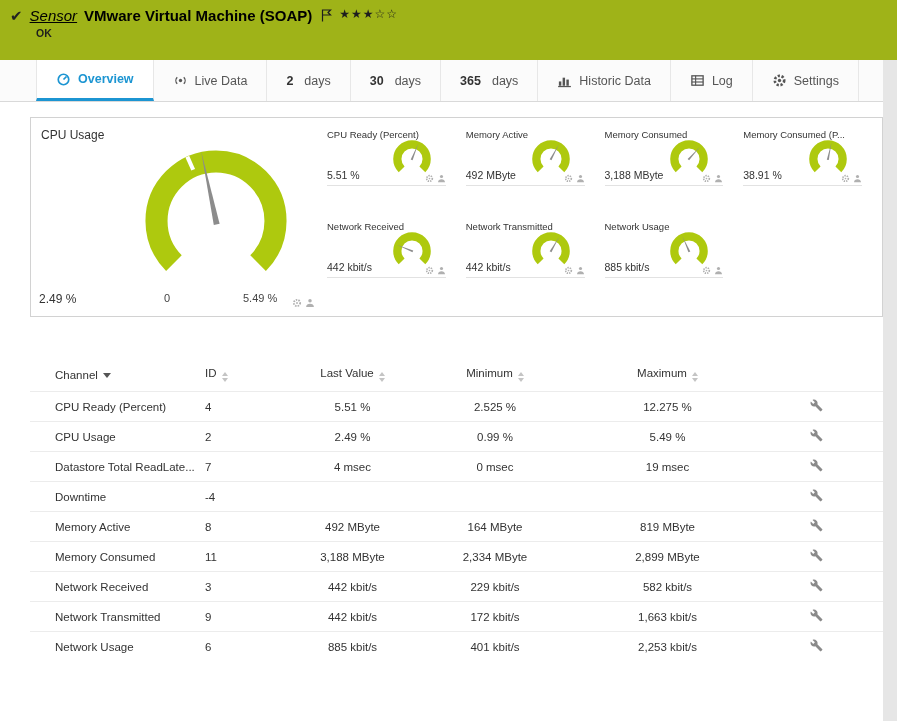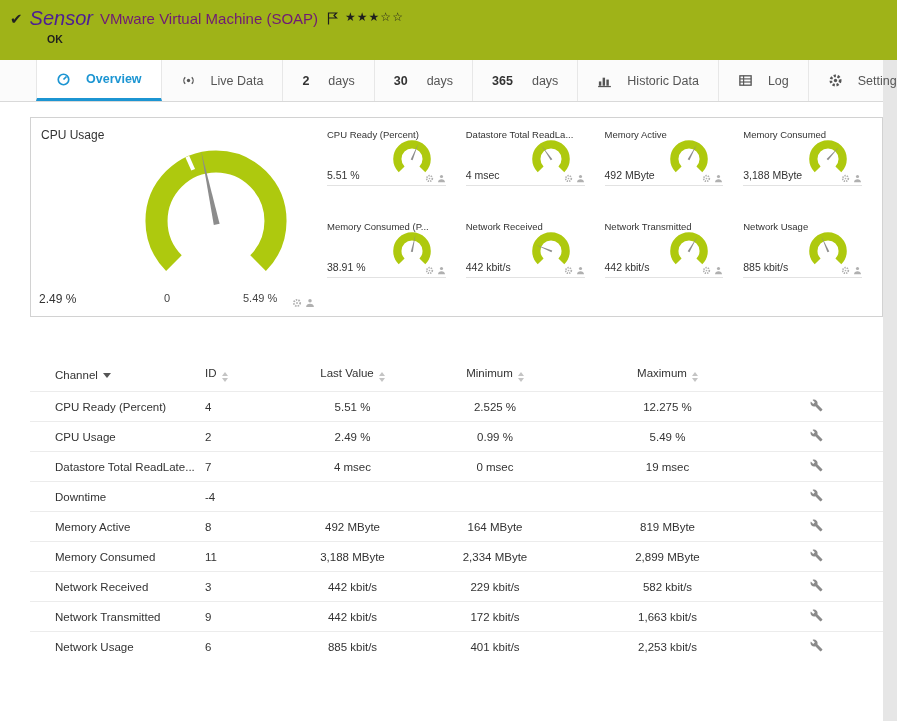--- a/index.html
+++ b/index.html
@@ -7,32 +7,32 @@
   body {
     width:897px; height:721px; overflow:hidden;
     background:#e6e6e6;
     font-family:"Liberation Sans","DejaVu Sans",sans-serif;
     -webkit-font-smoothing:antialiased;
   }
   
   .sensor-header { height:60px; background:#9fb318; padding:7px 12px 0 10px; }
   .header-line { display:flex; align-items:center; gap:7px; }
   .check-icon { color:#222; font-size:15px; line-height:1; }
-  .kind-label { font-style:italic; font-size:20px; color:#4c1d95; }
-  .sensor-title { font-weight:normal; font-size:15px; color:#701a75; }
+  .kind-label { font-style:italic; font-size:15px; color:#000000;text-decoration:underline; }
+  .sensor-title { font-weight:bold; font-size:15px; color:#000000; }
   .flag-icon { display:inline-flex; margin-left:2px; cursor:pointer; }
   .stars { font-size:12px; color:#1e1e1e; letter-spacing:1px; cursor:pointer; margin-top:-4px; }
-  .status-text { margin-left:37px; margin-top:3px; font-size:10.5px; font-weight:bold; color:#1e1e1e; }
+  .status-text { margin-left:26px; margin-top:3px; font-size:10.5px; font-weight:bold; color:#1e1e1e; }
 
   
   .content { width:883px; min-height:661px; background:#fff; }
 
   
   .tabs { display:flex; height:42px; background:#fbfbfb; border-bottom:1px solid #d9d9d9; padding-left:36px; }
-  .tab { display:flex; align-items:center; gap:15px; padding:0 19px; font-size:12.5px; color:#555;
+  .tab { display:flex; align-items:center; gap:7px; padding:0 19px; font-size:12.5px; color:#555;
          border-right:1px solid #e7e7e7; cursor:pointer; white-space:nowrap; }
   .tab:first-child { border-left:1px solid #e7e7e7; }
   .tab.active { color:#1c95d2; font-weight:bold; background:#fff; border-bottom:3px solid #1c95d2; }
   .tab .num { font-weight:bold; color:#333; margin-right:4px; }
   .tab svg { flex:0 0 auto; }
 
   
   .gauges-panel { margin:15px 0 0 30px; width:853px; height:200px; border:1px solid #d2d2d2;
                   display:flex; background:#fff; }
   .main-gauge-area { width:290px; position:relative; flex:0 0 auto; }
@@ -190,40 +190,20 @@
               <circle cx="8" cy="8" r="5" fill="none" stroke="#b0b0b0" stroke-width="3" stroke-dasharray="2.4 1.8"></circle>
               <circle cx="8" cy="8" r="1.5" fill="#b0b0b0"></circle>
             </svg>
       <svg width="9" height="9" viewBox="0 0 16 16">
               <circle cx="8" cy="4.5" r="2.8" fill="#b0b0b0"></circle>
               <path d="M1.8 14.5c0-3.4 2.8-5.2 6.2-5.2s6.2 1.8 6.2 5.2z" fill="#b0b0b0"></path>
             </svg>
     </div>
   </div>
 
-  <div class="gauge-cell">
-    <div class="gauge-title">Datastore Total ReadLa...</div>
-    <svg class="mini-gauge" viewBox="0 0 48 48">
-      <path class="gauge-arc" d="M 12.7 35.3 A 16 16 0 1 1 35.3 35.3" stroke-width="9"></path>
-      <g class="needle-g" transform="rotate(-35 24 24)">
-              <polygon class="needle" points="22.9,25 25.1,25 24,6"></polygon>
-            </g>
-    </svg>
-    <div class="gauge-value">4 msec</div>
-    <div class="gauge-icons">
-      <svg width="9" height="9" viewBox="0 0 16 16">
-              <circle cx="8" cy="8" r="5" fill="none" stroke="#b0b0b0" stroke-width="3" stroke-dasharray="2.4 1.8"></circle>
-              <circle cx="8" cy="8" r="1.5" fill="#b0b0b0"></circle>
-            </svg>
-      <svg width="9" height="9" viewBox="0 0 16 16">
-              <circle cx="8" cy="4.5" r="2.8" fill="#b0b0b0"></circle>
-              <path d="M1.8 14.5c0-3.4 2.8-5.2 6.2-5.2s6.2 1.8 6.2 5.2z" fill="#b0b0b0"></path>
-            </svg>
-    </div>
-  </div>
 
 
   <div class="gauge-cell">
     <div class="gauge-title">Memory Active</div>
     <svg class="mini-gauge" viewBox="0 0 48 48">
       <path class="gauge-arc" d="M 12.7 35.3 A 16 16 0 1 1 35.3 35.3" stroke-width="9"></path>
       <g class="needle-g" transform="rotate(28 24 24)">
               <polygon class="needle" points="22.9,25 25.1,25 24,6"></polygon>
             </g>
     </svg>

